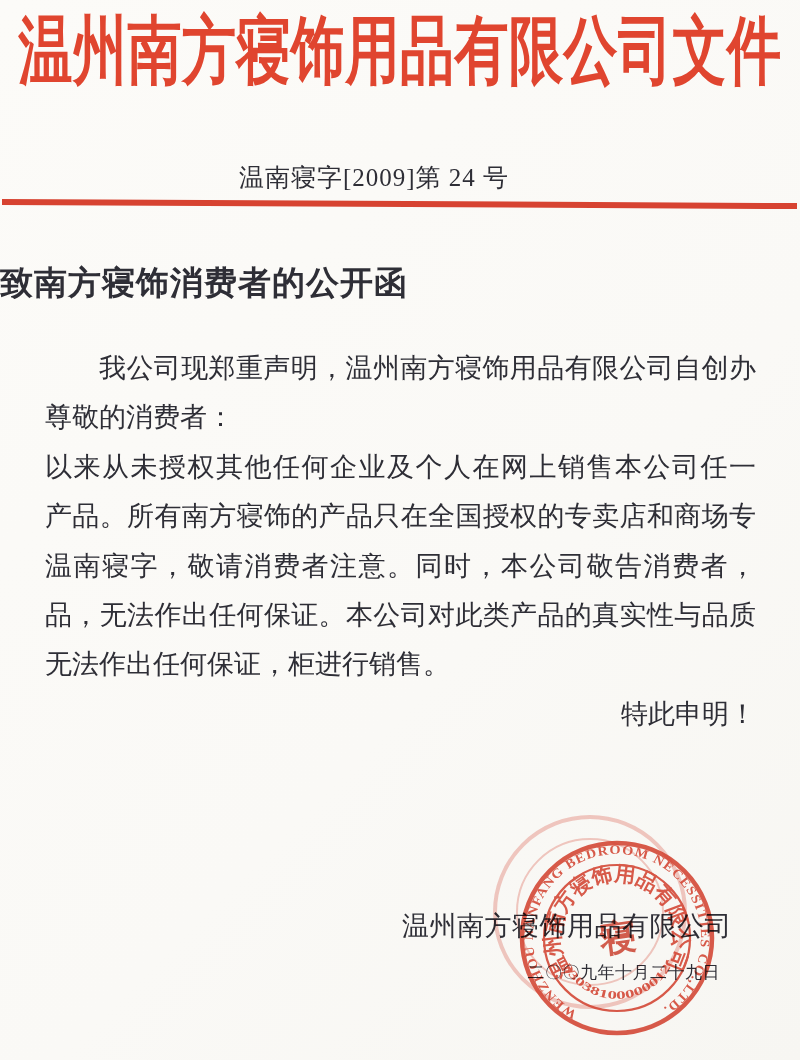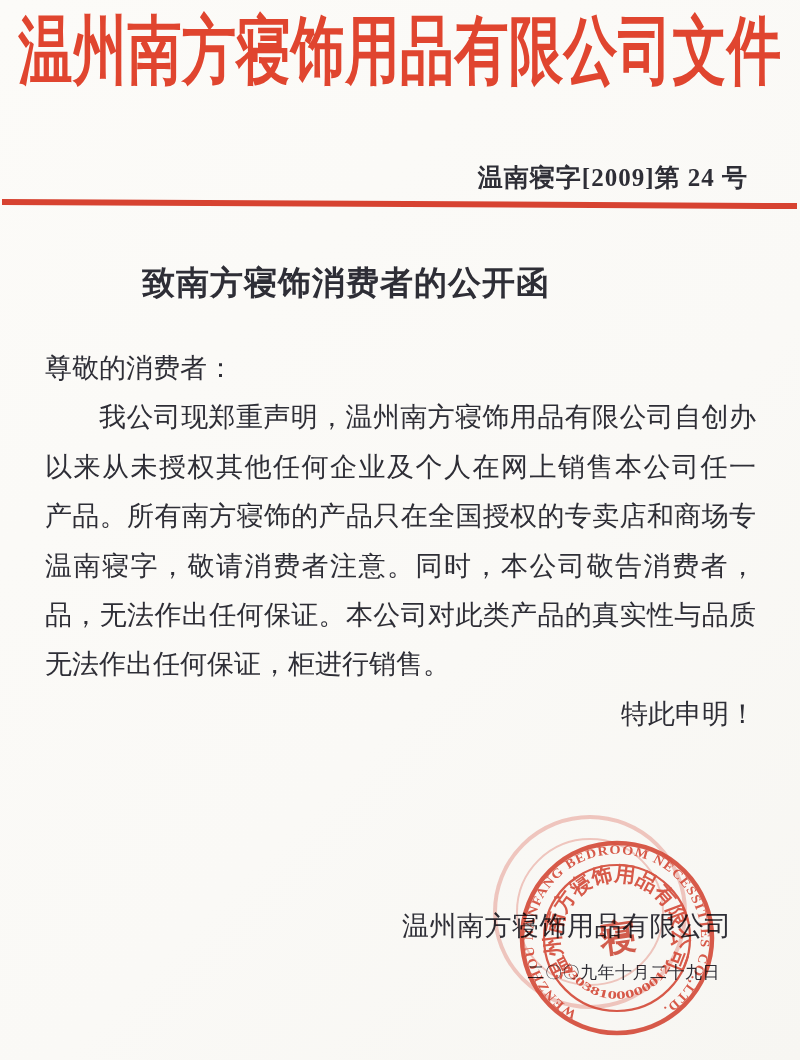--- a/index.html
+++ b/index.html
@@ -16,31 +16,30 @@
     text-align:center;
     font-size:54px;font-weight:700;
     color:#e0452f;
     letter-spacing:0.5px;
     transform:scaleY(1.38);
     transform-origin:50% 60%;
     white-space:nowrap;
   }
   .doc-number{
     position:absolute;top:161px;left:0;width:748px;
-    text-align:right;
-    font-size:25px;letter-spacing:1px;font-weight:bold;
+    text-align:center;
+    font-size:25px;letter-spacing:1px;
   }
   .red-rule{
     position:absolute;top:201px;left:2px;width:795px;height:5.5px;
     background:#d74331;
     transform:rotate(0.3deg);
   }
   .letter-title{
     position:absolute;top:261px;left:0;width:692px;
-    text-align:center;
     font-size:33px;font-weight:700;letter-spacing:1px;
   }
   .letter-body{
     position:absolute;top:344px;left:45px;width:711px;
     font-size:27px;line-height:49.4px;
   }
   .line{width:711px;}
   .line.j{text-align:justify;text-align-last:justify;text-justify:inter-ideograph;}
   .line.indent{text-indent:2em;text-align:right;}
   .signature{
@@ -64,22 +63,22 @@
 
   <div class="header-title">温州南方寝饰用品有限公司文件</div>
 
   <div class="doc-number">温南寝字[2009]第 24 号</div>
 
   <div class="red-rule"></div>
 
   <div class="letter-title">致南方寝饰消费者的公开函</div>
 
   <div class="letter-body">
+    <div class="line j indent">我公司现郑重声明，温州南方寝饰用品有限公司自创办</div>
     <div class="line">尊敬的消费者：</div>
-    <div class="line j indent">我公司现郑重声明，温州南方寝饰用品有限公司自创办</div>
     <div class="line j">以来从未授权其他任何企业及个人在网上销售本公司任一</div>
     <div class="line j">产品。所有南方寝饰的产品只在全国授权的专卖店和商场专</div>
     <div class="line j">温南寝字，敬请消费者注意。同时，本公司敬告消费者，</div>
     <div class="line j">品，无法作出任何保证。本公司对此类产品的真实性与品质</div>
     <div class="line">无法作出任何保证，柜进行销售。</div>
     <div class="line indent">特此申明！</div>
   </div>
 
   <div class="signature">温州南方寝饰用品有限公司</div>
   <div class="sign-date">二〇〇九年十月二十九日</div>

